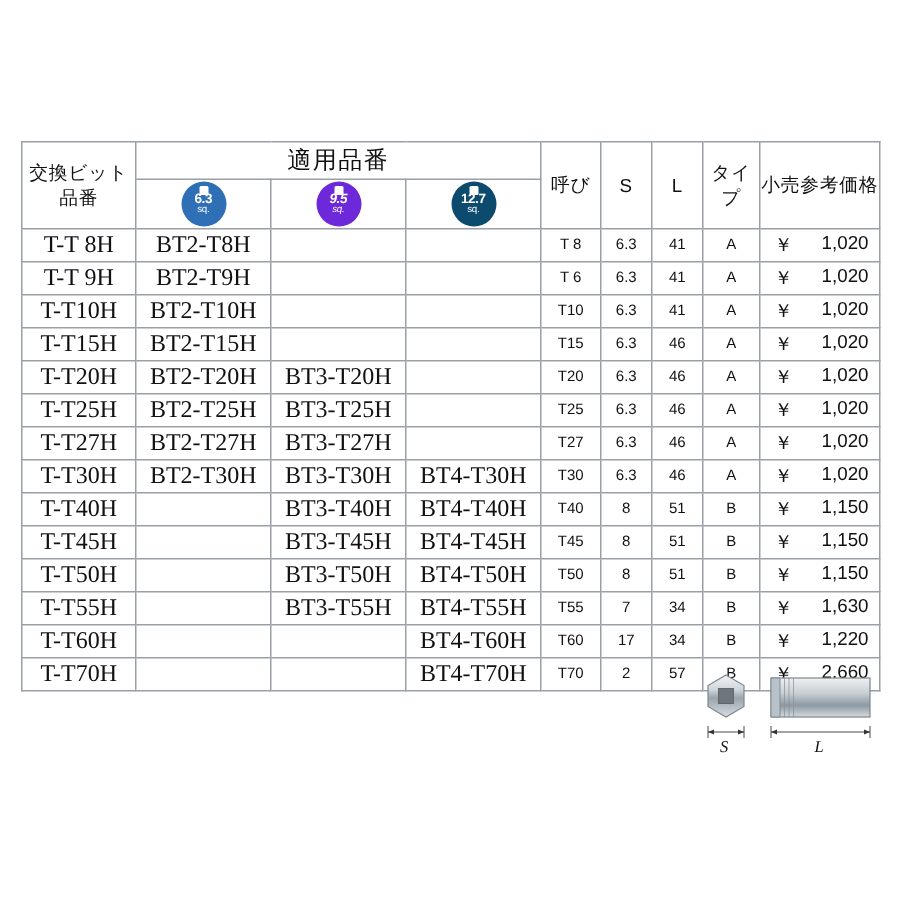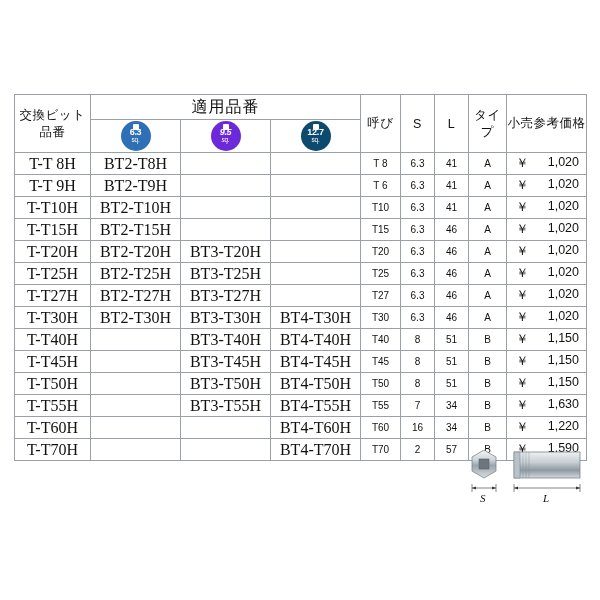--- a/index.html
+++ b/index.html
@@ -382,21 +382,21 @@
               <span>1,630</span>
             </div>
           </td>
         </tr>
         <tr class="row">
           <td class="cell-part col-left-label">T-T60H</td>
           <td class="cell-empty"></td>
           <td class="cell-empty"></td>
           <td class="cell-part">BT4-T60H</td>
           <td class="cell-num">T60</td>
-          <td class="cell-num">16</td>
+          <td class="cell-num">17</td>
           <td class="cell-num">34</td>
           <td class="cell-num">B</td>
           <td class="cell-price">
             <div class="price-wrap">
               <span>￥</span>
               <span>1,220</span>
             </div>
           </td>
         </tr>
         <tr class="row">
@@ -404,21 +404,21 @@
           <td class="cell-empty"></td>
           <td class="cell-empty"></td>
           <td class="cell-part">BT4-T70H</td>
           <td class="cell-num">T70</td>
           <td class="cell-num">2</td>
           <td class="cell-num">57</td>
           <td class="cell-num">B</td>
           <td class="cell-price">
             <div class="price-wrap">
               <span>￥</span>
-              <span>1,590</span>
+              <span>2,660</span>
             </div>
           </td>
         </tr>
       </tbody>
   </table>
 
   <div class="drawing">
     <svg width="120" height="70" viewBox="0 0 120 70">
       <defs>
         <linearGradient id="metal" x1="0" y1="0" x2="0" y2="1">

